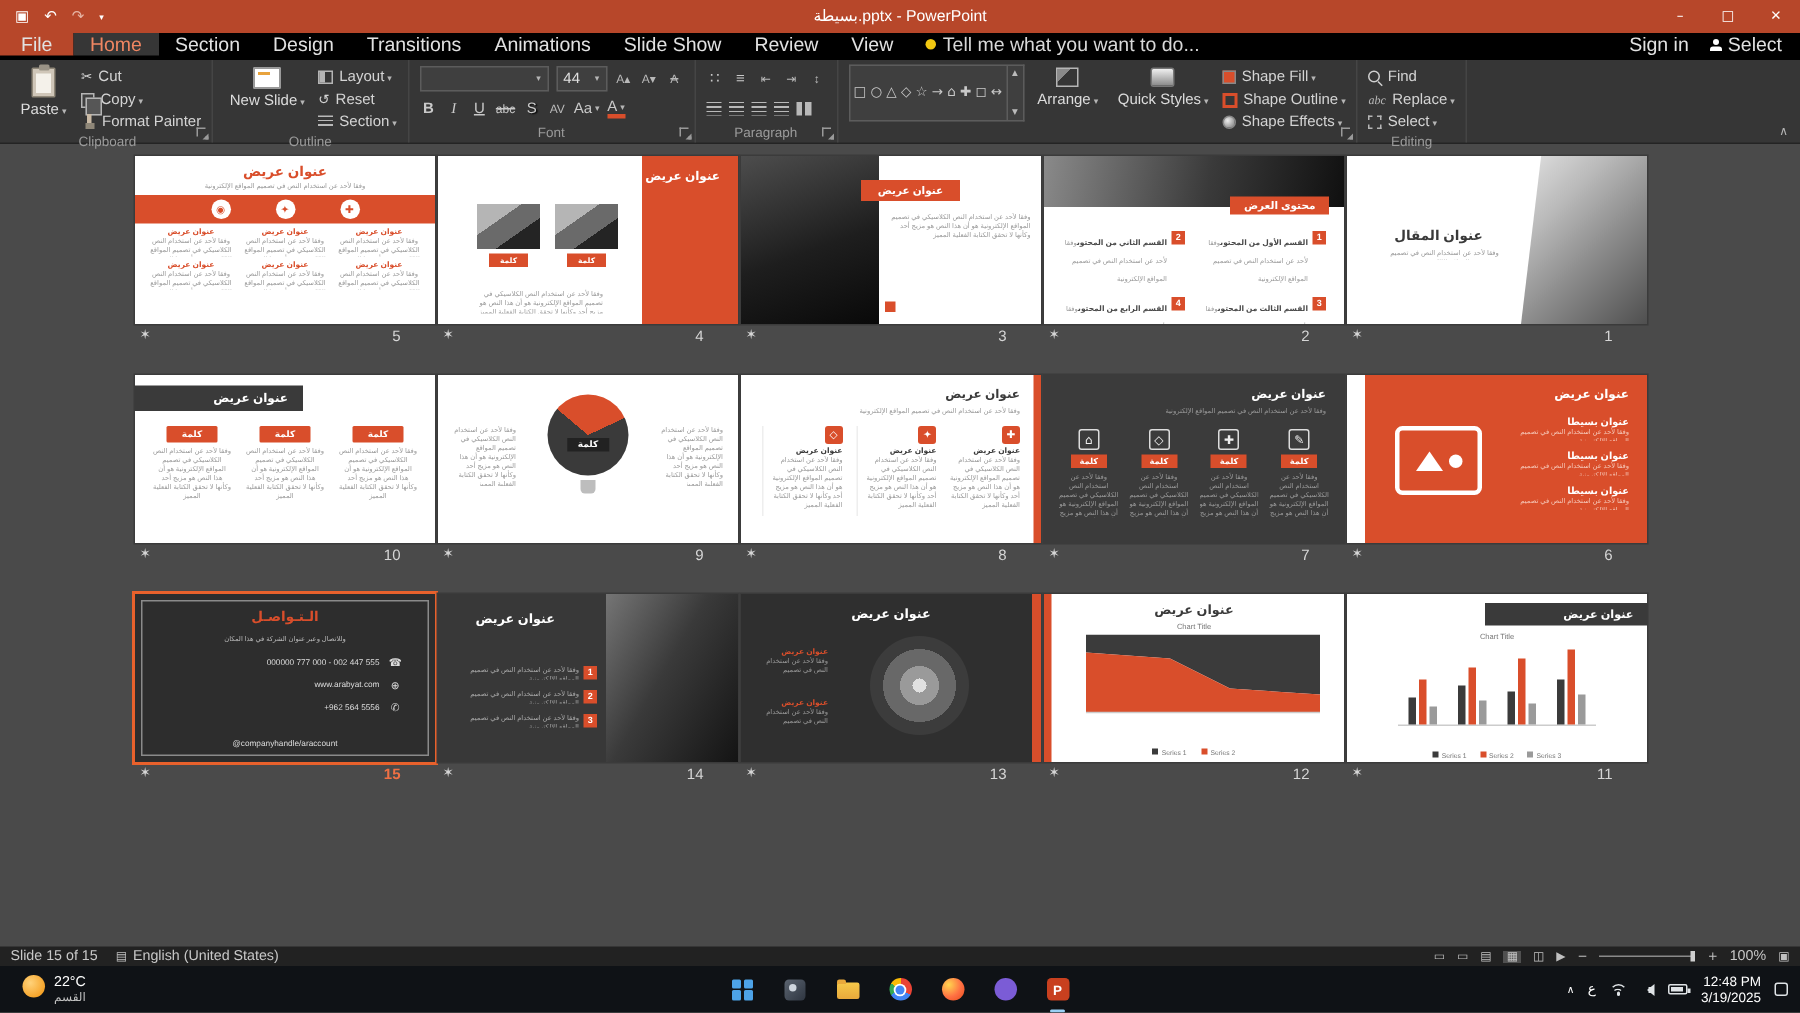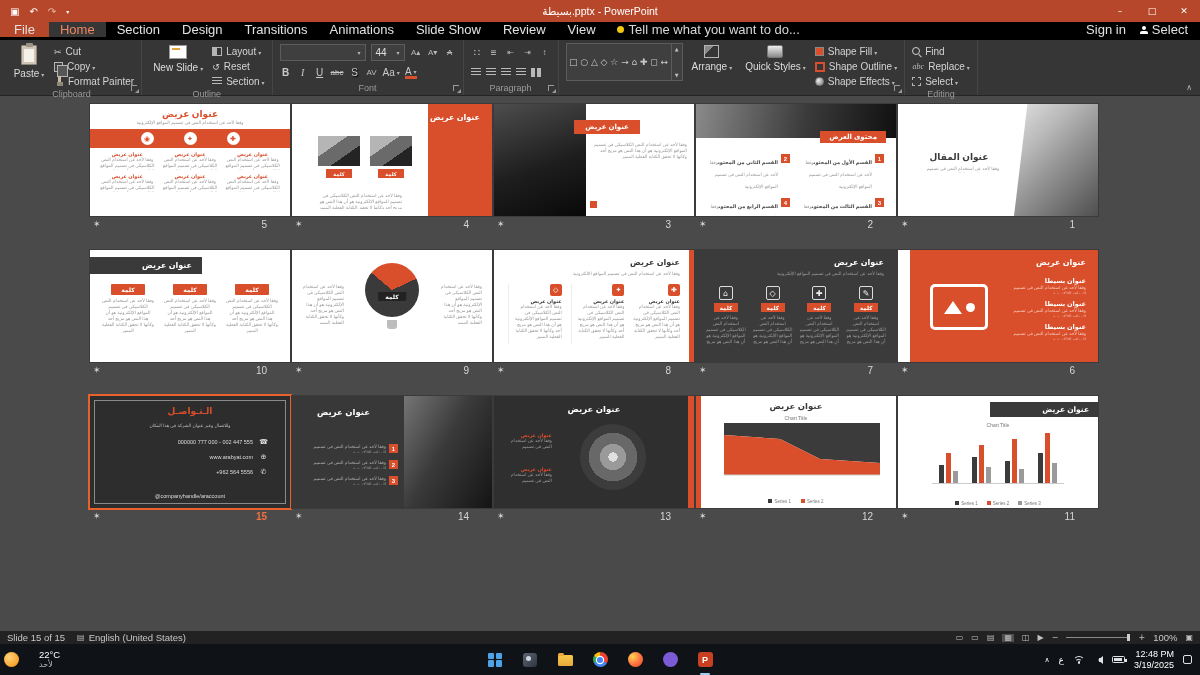--- a/index.html
+++ b/index.html
@@ -194,21 +194,21 @@
 .s11-legend{position:absolute;bottom:2px;left:0;right:0;display:flex;justify-content:center;gap:9px;font-size:4.5px;color:#777;direction:ltr}
 
 .statusbar{height:13px;background:#222;display:flex;align-items:center;font-size:9.5px;color:#c8c8c8;padding:0 7px;gap:12px;flex:none}
 .sb-right{margin-left:auto;display:flex;align-items:center;gap:8px}
 .sb-ic{font-size:8px;color:#c0c0c0;line-height:1}
 .sb-ic.active{background:#505050;padding:0 2px}
 .zoomtrack{width:64px;height:1px;background:#8a8a8a;position:relative}
 .zoomthumb{position:absolute;right:0;top:-3px;width:3px;height:7px;background:#cfcfcf}
 
 .taskbar{height:31px;background:#0f1216;display:flex;align-items:center;flex:none;position:relative;color:#fff}
-.weather{display:flex;align-items:center;gap:20px;padding:0 4px}
+.weather{display:flex;align-items:flex-start;gap:6px;padding:0 15px}
 .w-ic{width:15px;height:15px;border-radius:50%;background:radial-gradient(circle at 35% 35%,#FFD27A,#F2920B)}
 .w-temp{font-size:9.5px;line-height:1.15}
 .w-cond{font-size:8px;color:#bfbfbf}
 .tb-center{position:absolute;left:50%;transform:translateX(-50%);display:flex;align-items:center;gap:11px}
 .start{width:14px;height:14px;display:grid;grid-template-columns:1fr 1fr;grid-template-rows:1fr 1fr;gap:1.5px}
 .start i{background:#4DA3E8;border-radius:1px}
 .searchpill{width:158px;height:22px;border-radius:11px;background:#2E3238;border:1px solid #3c4046;display:flex;align-items:center;gap:6px;padding:0 9px;font-size:10px;color:#d9d9d9}
 .pill-logo{margin-left:auto;width:13px;height:13px;border-radius:3px;background:conic-gradient(#6cc04a,#f7cb45,#e8595a,#5aa7e8,#6cc04a)}
 .tapp{width:24px;height:24px;display:flex;align-items:center;justify-content:center;position:relative}
 .tapp.active::after{content:"";position:absolute;bottom:-3px;left:7px;right:7px;height:2px;border-radius:1px;background:#9ad0f5}
@@ -853,21 +853,21 @@
       <span>100%</span>
       <span class="sb-ic gi">▣</span>
     </span>
   </div>
 
   <div class="taskbar">
     <div class="weather">
       <span class="w-ic"></span>
       <span>
         <div class="w-temp">22°C</div>
-        <div class="w-cond">لأحد</div>
+        <div class="w-cond">القسم</div>
       </span>
     </div>
     <div class="tb-center">
       <span class="tapp">
           <span class="start">
             <i></i>
             <i></i>
             <i></i>
             <i></i>
           </span>

